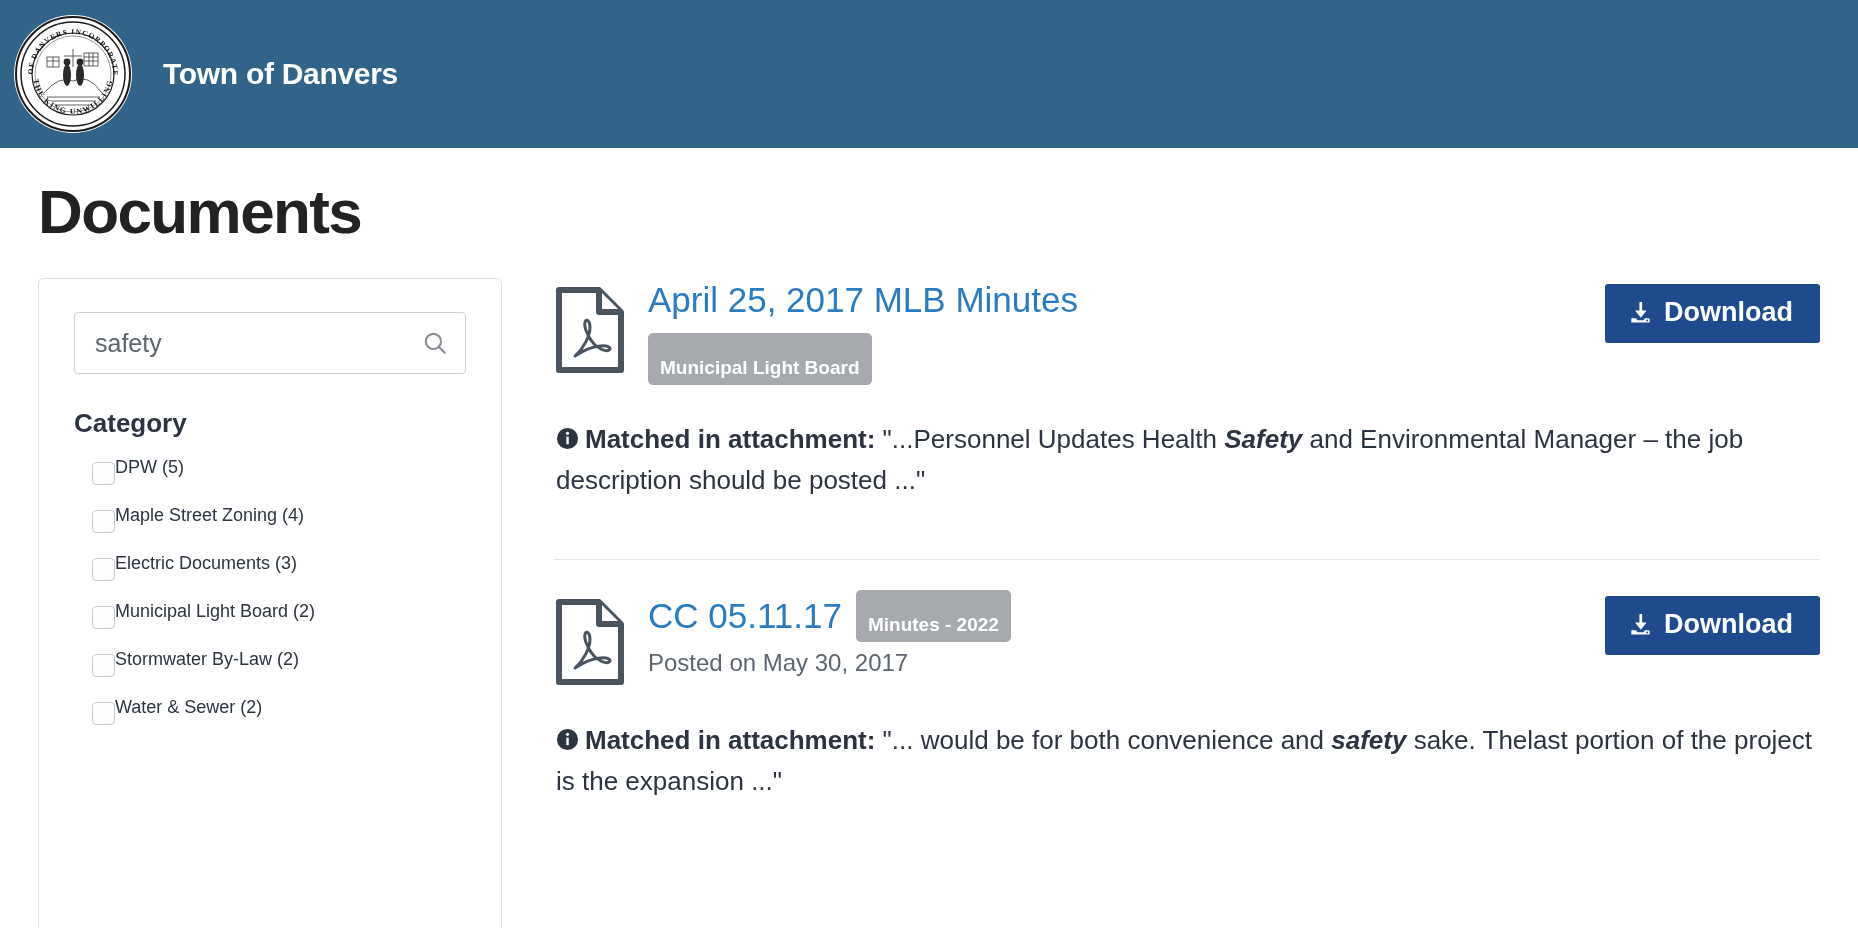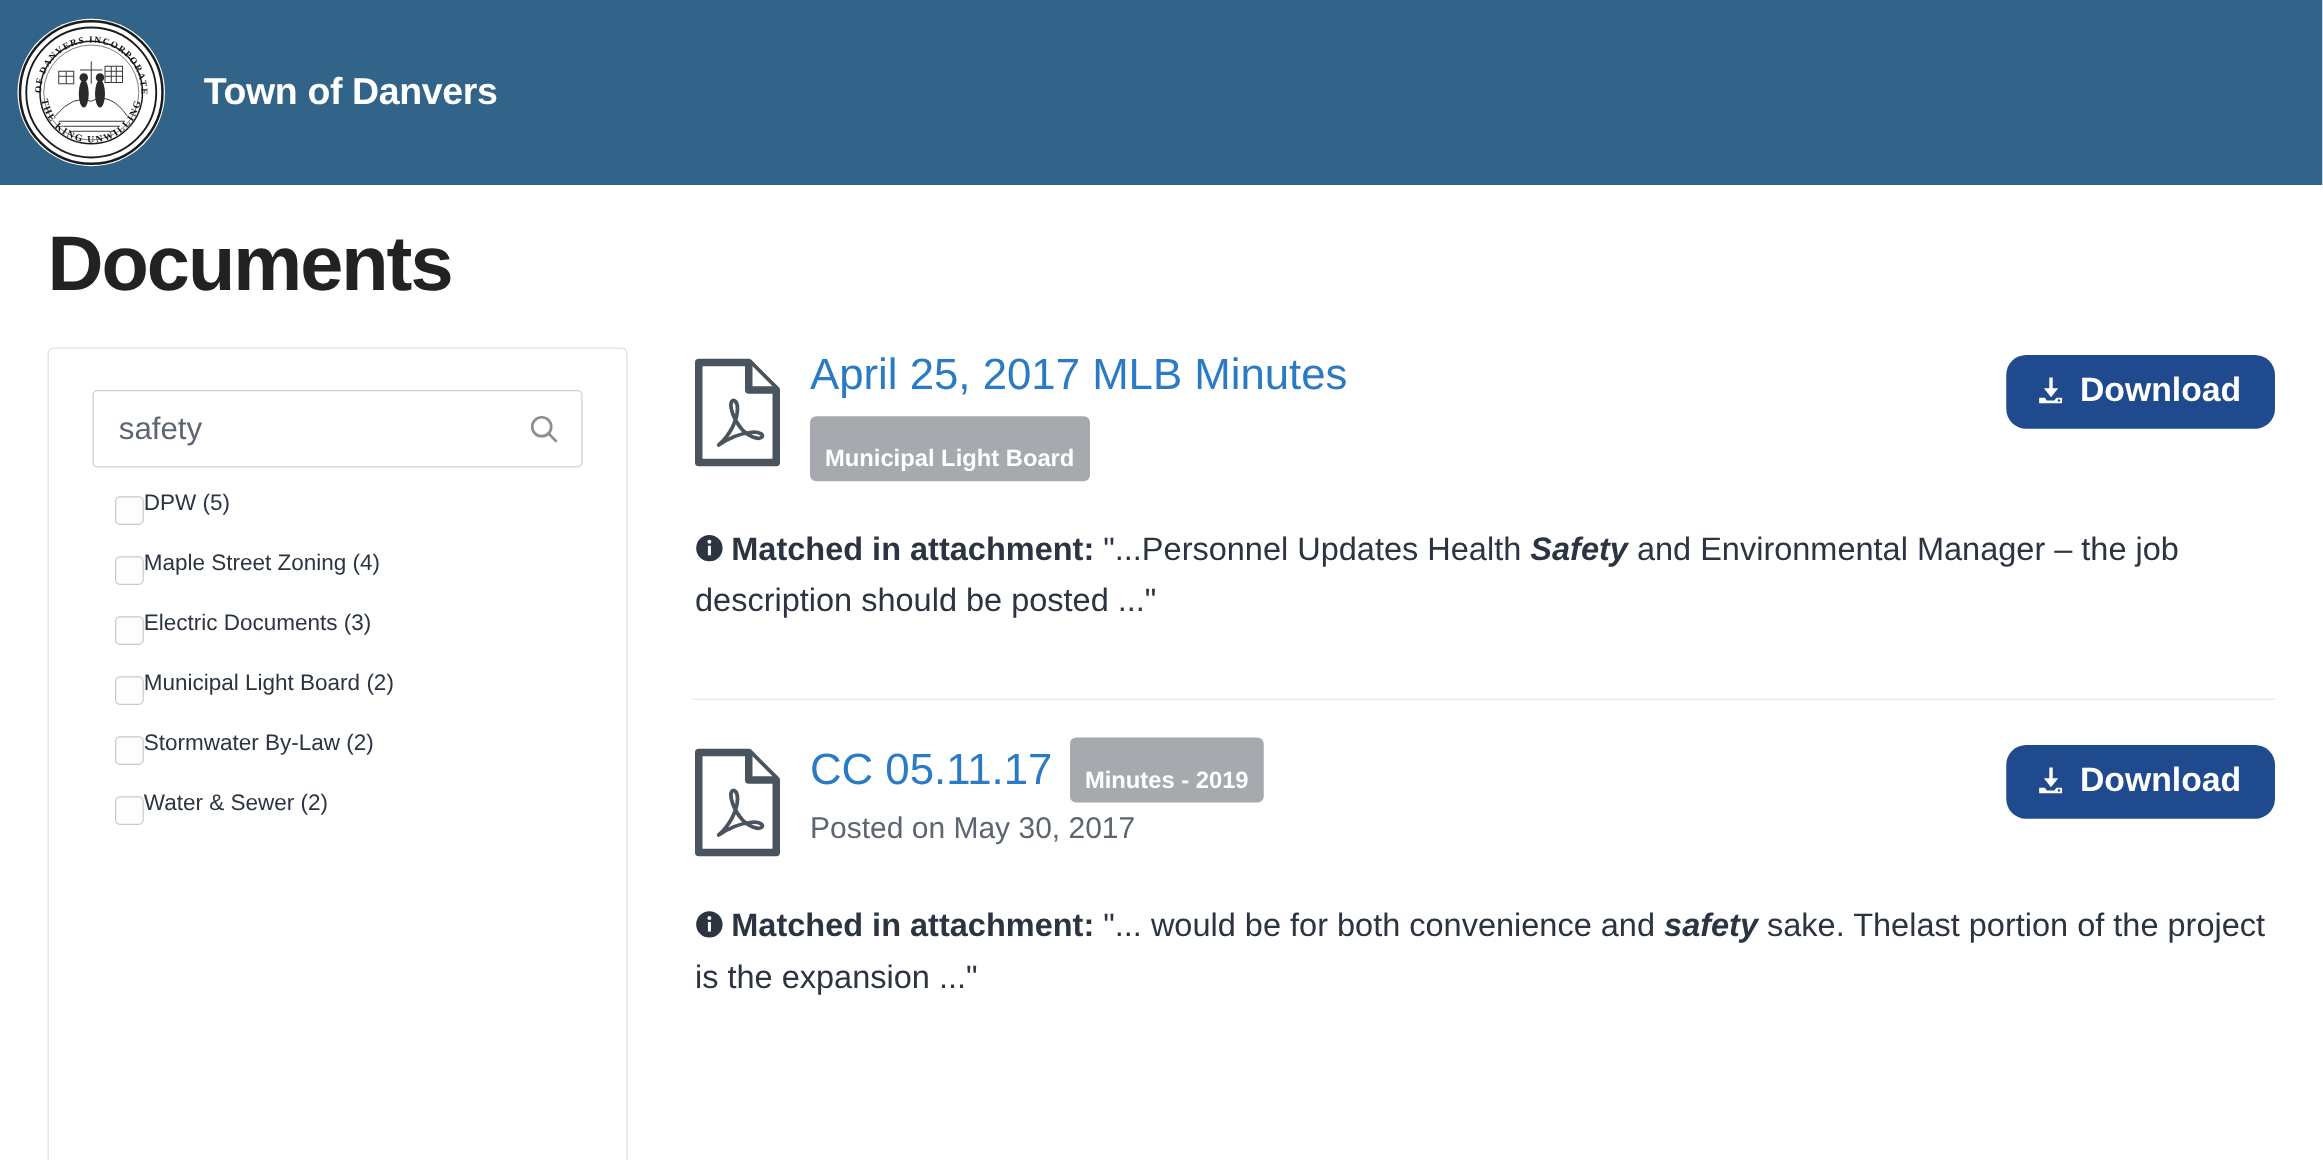--- a/index.html
+++ b/index.html
@@ -188,21 +188,21 @@
     font-size: 24px;
     color: #5d6670;
     margin-top: 13px;
   }
   .posted-tight { margin-top: 7px; }
   .download-btn {
     flex: 0 0 auto;
     background: #1f4b8e;
     color: #ffffff;
     border: none;
-    border-radius: 16px;
+    border-radius: 3px;
     font-size: 27px;
     font-weight: bold;
     padding: 13px 27px 15px 23px;
     display: flex;
     align-items: center;
     gap: 11px;
     cursor: pointer;
     font-family: "Liberation Sans", sans-serif;
     margin-top: 6px;
     margin-left: 20px;
@@ -278,20 +278,21 @@
       <div class="search-wrap">
         <input class="search-input" type="text" value="safety" style="">
         <span class="search-icon">
           <svg width="26" height="26" viewBox="0 0 24 24" fill="none" stroke="#8a8f96" stroke-width="2" stroke-linecap="round">
             <circle cx="10.5" cy="10.5" r="7"></circle>
             <line x1="15.6" y1="15.6" x2="21" y2="21"></line>
           </svg>
         </span>
       </div>
 
+      <div class="facet-title">Category</div>
 
       <ul class="facet-list">
         <li class="facet-item">
           <span class="facet-checkbox"></span>
           <span class="facet-label">DPW (5)</span>
         </li>
         <li class="facet-item">
           <span class="facet-checkbox"></span>
           <span class="facet-label">Maple Street Zoning (4)</span>
         </li>
@@ -361,21 +362,21 @@
           <span class="pdf-icon">
             <svg width="72" height="88" viewBox="0 0 72 88" fill="none">
               <path d="M5 4 H45 L67 26 V84 H5 Z" stroke="#4a545f" stroke-width="6" stroke-linejoin="round" fill="#ffffff"></path>
               <path d="M45 4 V26 H67" stroke="#4a545f" stroke-width="6" stroke-linejoin="round" fill="#ffffff"></path>
               <path d="M21 70 C30 62 36 50 36 41 C36 35 33 33 31.5 35 C29 39 33 50 40 58 C45 63 52 66 55 64 C58 62 54 59 46 60 C37 61 27 66 21 70 Z" stroke="#4a545f" stroke-width="3" stroke-linejoin="round" fill="none"></path>
             </svg>
           </span>
           <div class="result-main">
             <div class="result-titleline">
               <a class="result-title" href="#">CC 05.11.17</a>
-              <span class="badge badge-inline">Minutes - 2019</span>
+              <span class="badge badge-inline">Minutes - 2022</span>
             </div>
             <div class="posted posted-tight">Posted on May 30, 2017</div>
           </div>
           <button class="download-btn">
             <span class="dl-icon">
               <svg width="25" height="25" viewBox="0 0 24 24" fill="#ffffff">
                 <path d="M11 2 h2.6 v8.1 h4.2 L12.3 17 L6.8 10.1 h4.2 Z"></path>
                 <path d="M3.2 17.4 h4.4 l1.5 2.1 h5.8 l1.5 -2.1 h4.4 v4.3 h-17.6 Z"></path>
                 <circle cx="18.4" cy="19.6" r="0.95" fill="#1f4b8e"></circle>
               </svg>

